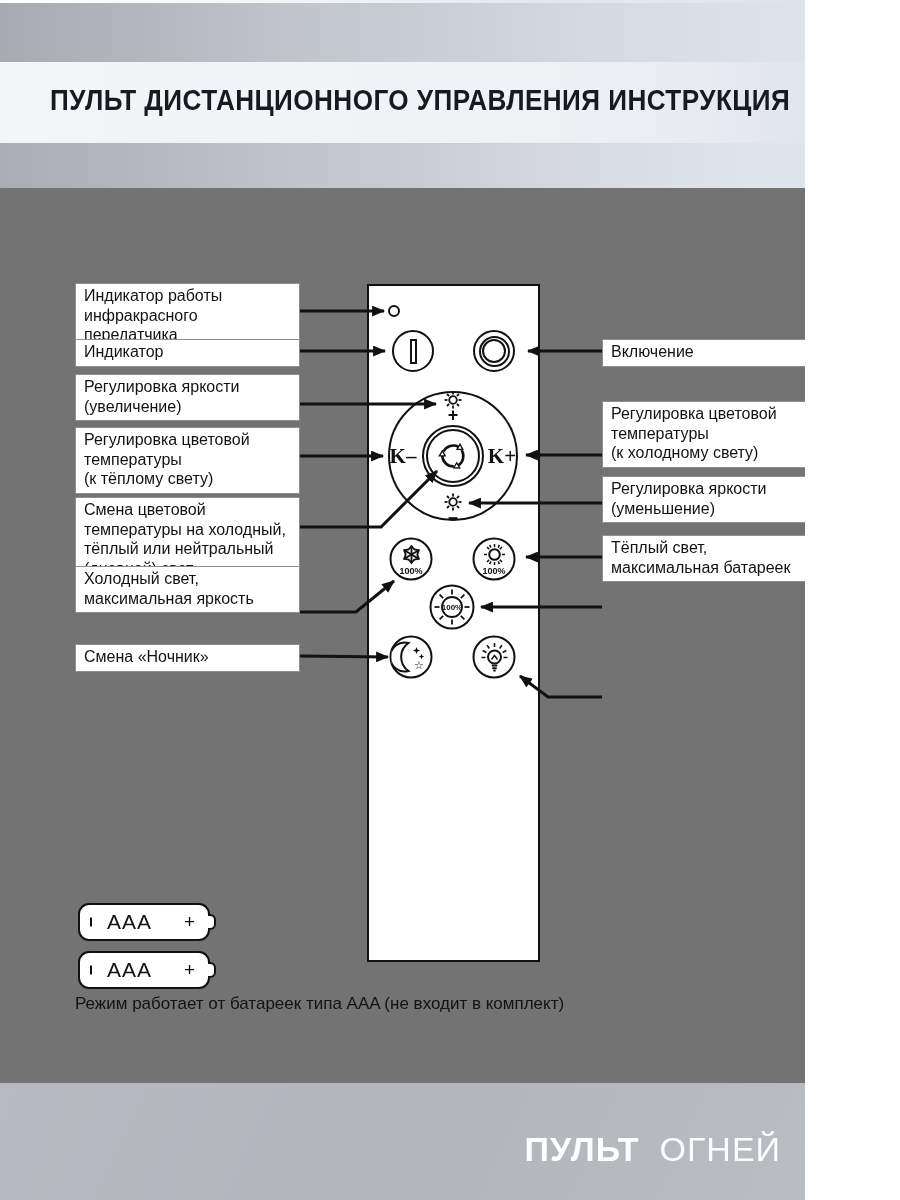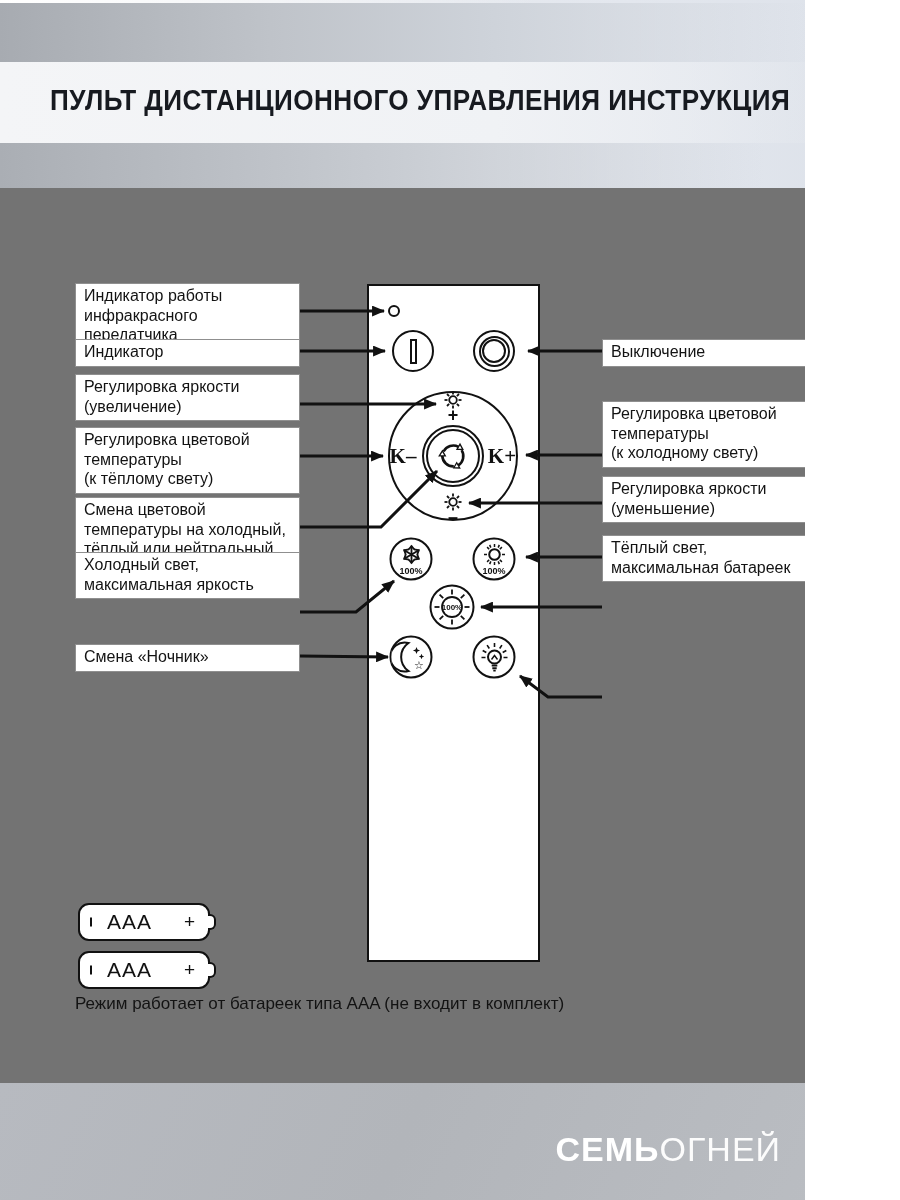--- a/index.html
+++ b/index.html
@@ -17,21 +17,21 @@
           background:linear-gradient(90deg,#aaaeb4 0%,#c9cdd3 45%,rgba(222,227,234,0) 85%);}
   .h-topstrip{position:absolute;left:0;top:0;width:900px;height:3px;
           background:linear-gradient(90deg,#ffffff,rgba(255,255,255,0) 60%);}
   .page-title{position:absolute;left:50px;top:84px;font-weight:700;font-size:29px;
           color:#171a20;white-space:nowrap;}
   .page-title span{display:inline-block;transform:scaleX(.9);transform-origin:left center;letter-spacing:.5px;}
   .f-band{position:absolute;left:0;top:1083px;width:900px;height:117px;
           background:linear-gradient(115deg,#b7bac0 0%,#b2b5ba 45%,#bbbec3 100%);}
   .brand{position:absolute;right:24px;top:1130px;font-size:34px;color:#fff;letter-spacing:1px;white-space:nowrap;}
   .brand .b1{font-weight:700;}
-  .brand .b2{font-weight:300;opacity:.96;}
+  .brand .b2{font-weight:300;opacity:.96;margin-left:20px;}
 
   
   .callout{position:absolute;background:#fff;border:1px solid #8f8f8f;box-sizing:border-box;
            padding:2px 8px 4px;font-size:16px;line-height:19.5px;white-space:pre-line;z-index:4;}
   .co-l{left:75px;width:225px;}
   .co-r{left:602px;width:226px;}
 
   
   .stroke2{border:2px solid #111;box-sizing:border-box;background:#fff;}
   .circ{border-radius:50%;}
@@ -81,25 +81,25 @@
   <div class="callout co-l" style="top:339px">Индикатор</div>
   <div class="callout co-l" style="top:374px">Регулировка яркости
 (увеличение)</div>
   <div class="callout co-l" style="top:427px">Регулировка цветовой
 температуры
 (к тёплому свету)</div>
   <div class="callout co-l" style="top:497px">Смена цветовой
 температуры на холодный,
 тёплый или нейтральный
 (дневной) свет</div>
-  <div class="callout co-l" style="top:552px">Холодный свет,
+  <div class="callout co-l" style="top:566px">Холодный свет,
 максимальная яркость</div>
   <div class="callout co-l" style="top:644px">Смена «Ночник»</div>
 
-  <div class="callout co-r" style="top:339px">Выключение</div>
+  <div class="callout co-r" style="top:339px">Включение</div>
   <div class="callout co-r" style="top:401px">Регулировка цветовой
 температуры
 (к холодному свету)</div>
   <div class="callout co-r" style="top:476px">Регулировка яркости
 (уменьшение)</div>
   <div class="callout co-r" style="top:535px">Тёплый свет,
 максимальная батареек</div>
 
   <div class="remote-body"></div>
 
@@ -284,16 +284,16 @@
   <div class="battery" style="top:951px">
     <div class="nub"></div>
     <div class="tick"></div>
     <span class="blabel">AAA</span>
     <span class="bplus">+</span>
   </div>
   <div class="batt-note">Режим работает от батареек типа AAA (не входит в комплект)</div>
 
   <div class="f-band"></div>
   <div class="brand">
-    <span class="b1">СЕМЬ</span><span class="b2">ОГНЕЙ</span>
+    <span class="b1">ПУЛЬТ</span><span class="b2">ОГНЕЙ</span>
   </div>
 
 </div>
 
 </body></html>

